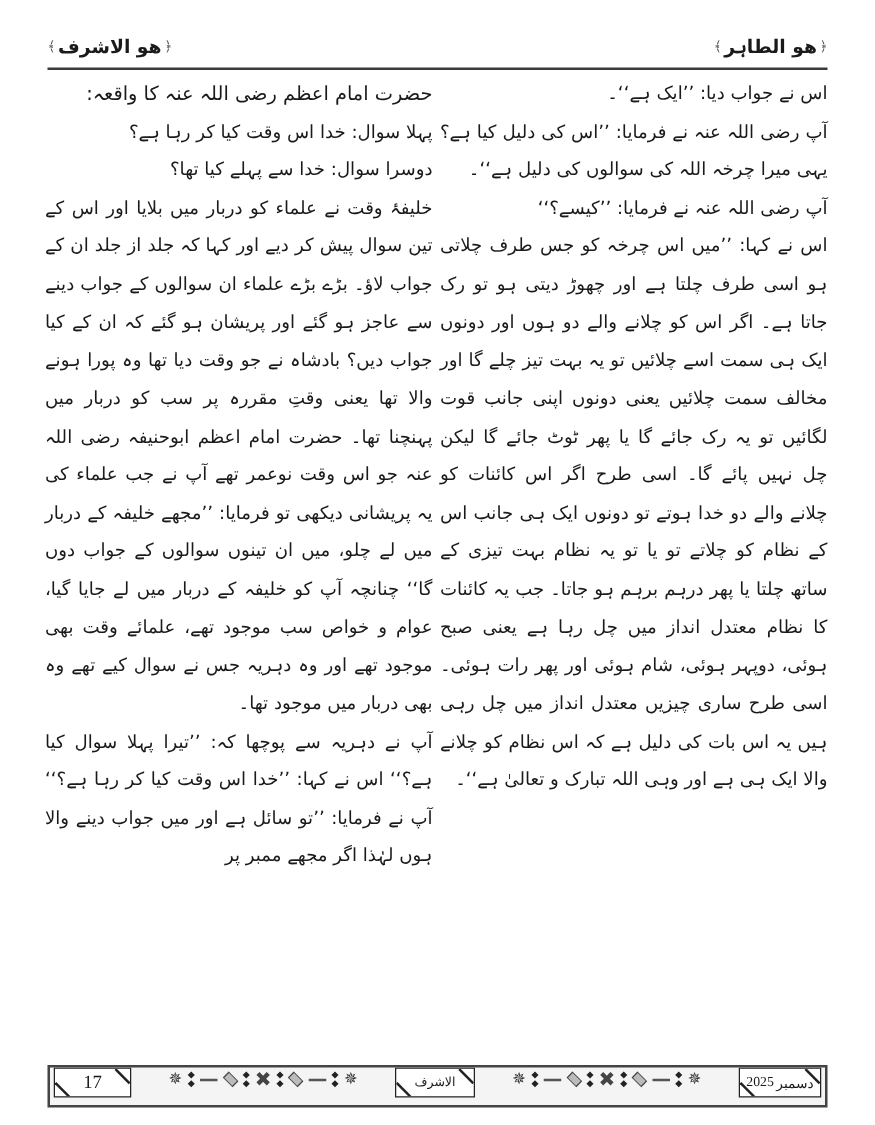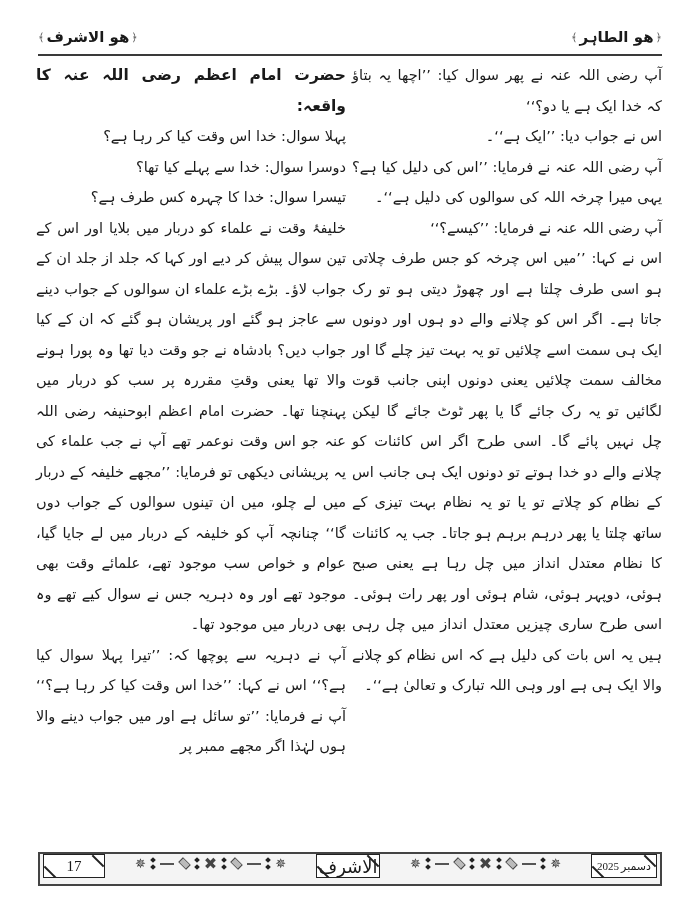--- a/index.html
+++ b/index.html
@@ -59,21 +59,21 @@
       font-size: 14.5px;
       line-height: 30.5px;
     }
     .col.right { left: 352px; }
     .col.left { left: 36px; }
     .col p {
       margin: 0;
       padding: 0;
     }
     .col .heading {
-      font-weight: bold;
+      font-weight: normal;
       font-size: 15.5px;
     }
     
     .footer {
       position: absolute;
       left: 38px;
       top: 852px;
       width: 624px;
       height: 34px;
       box-sizing: border-box;
@@ -101,21 +101,21 @@
     .footer-box::after {
       content: "";
       position: absolute;
       width: 16px;
       height: 2px;
       background: #222;
     }
     .footer-box::before { left: -2px; top: 16px; transform: rotate(45deg); }
     .footer-box::after { right: -2px; top: 5px; transform: rotate(45deg); }
     .page-num-box { width: 62px; font-family: "Liberation Serif", serif; font-size: 15px; }
-    .mag-box { width: 64px; direction: rtl; font-size: 18px; }
+    .mag-box { width: 64px; direction: rtl; font-size: 10px; }
     .date-box { width: 66px; direction: rtl; font-size: 11px; }
     .ornament-strip {
       flex: 1;
       display: flex;
       align-items: center;
       justify-content: center;
       gap: 5px;
       color: #333;
       font-size: 11px;
       padding: 0 4px;
@@ -154,32 +154,30 @@
       <span class="orn">﴾</span>
     </div>
     <div class="header-title left">
       <span class="orn">﴿</span>
       <span>هو الاشرف</span>
       <span class="orn">﴾</span>
     </div>
   </div>
 
   <div class="col right">
-    <p>آپ رضی اللہ عنہ نے پھر سوال کیا: ’’اچھا یہ بتاؤ کہ خدا ایک ہے یا دو؟‘‘</p>
     <p>اس نے جواب دیا: ’’ایک ہے‘‘۔</p>
     <p>آپ رضی اللہ عنہ نے فرمایا: ’’اس کی دلیل کیا ہے؟ یہی میرا چرخہ اللہ کی سوالوں کی دلیل ہے‘‘۔</p>
     <p>آپ رضی اللہ عنہ نے فرمایا: ’’کیسے؟‘‘</p>
     <p>اس نے کہا: ’’میں اس چرخہ کو جس طرف چلاتی ہو اسی طرف چلتا ہے اور چھوڑ دیتی ہو تو رک جاتا ہے۔ اگر اس کو چلانے والے دو ہوں اور دونوں ایک ہی سمت اسے چلائیں تو یہ بہت تیز چلے گا اور مخالف سمت چلائیں یعنی دونوں اپنی جانب قوت لگائیں تو یہ رک جائے گا یا پھر ٹوٹ جائے گا لیکن چل نہیں پائے گا۔ اسی طرح اگر اس کائنات کو چلانے والے دو خدا ہوتے تو دونوں ایک ہی جانب اس کے نظام کو چلاتے تو یا تو یہ نظام بہت تیزی کے ساتھ چلتا یا پھر درہم برہم ہو جاتا۔ جب یہ کائنات کا نظام معتدل انداز میں چل رہا ہے یعنی صبح ہوئی، دوپہر ہوئی، شام ہوئی اور پھر رات ہوئی۔ اسی طرح ساری چیزیں معتدل انداز میں چل رہی ہیں یہ اس بات کی دلیل ہے کہ اس نظام کو چلانے والا ایک ہی ہے اور وہی اللہ تبارک و تعالیٰ ہے‘‘۔</p>
   </div>
 
   <div class="col left">
     <p class="heading">حضرت امام اعظم رضی اللہ عنہ کا واقعہ:</p>
     <p>پہلا سوال: خدا اس وقت کیا کر رہا ہے؟</p>
     <p>دوسرا سوال: خدا سے پہلے کیا تھا؟</p>
-    <p>تیسرا سوال: خدا کا چہرہ کس طرف ہے؟</p>
     <p>خلیفۂ وقت نے علماء کو دربار میں بلایا اور اس کے تین سوال پیش کر دیے اور کہا کہ جلد از جلد ان کے جواب لاؤ۔ بڑے بڑے علماء ان سوالوں کے جواب دینے سے عاجز ہو گئے اور پریشان ہو گئے کہ ان کے کیا جواب دیں؟ بادشاہ نے جو وقت دیا تھا وہ پورا ہونے والا تھا یعنی وقتِ مقررہ پر سب کو دربار میں پہنچنا تھا۔ حضرت امام اعظم ابوحنیفہ رضی اللہ عنہ جو اس وقت نوعمر تھے آپ نے جب علماء کی یہ پریشانی دیکھی تو فرمایا: ’’مجھے خلیفہ کے دربار میں لے چلو، میں ان تینوں سوالوں کے جواب دوں گا‘‘ چنانچہ آپ کو خلیفہ کے دربار میں لے جایا گیا، عوام و خواص سب موجود تھے، علمائے وقت بھی موجود تھے اور وہ دہریہ جس نے سوال کیے تھے وہ بھی دربار میں موجود تھا۔</p>
     <p>آپ نے دہریہ سے پوچھا کہ: ’’تیرا پہلا سوال کیا ہے؟‘‘ اس نے کہا: ’’خدا اس وقت کیا کر رہا ہے؟‘‘ آپ نے فرمایا: ’’تو سائل ہے اور میں جواب دینے والا ہوں لہٰذا اگر مجھے ممبر پر</p>
   </div>
 
   <div class="footer">
     <div class="footer-box page-num-box">17</div>
 
     <div class="ornament-strip">
       <span class="orn-star">✵</span>
       <span class="orn-dots">

